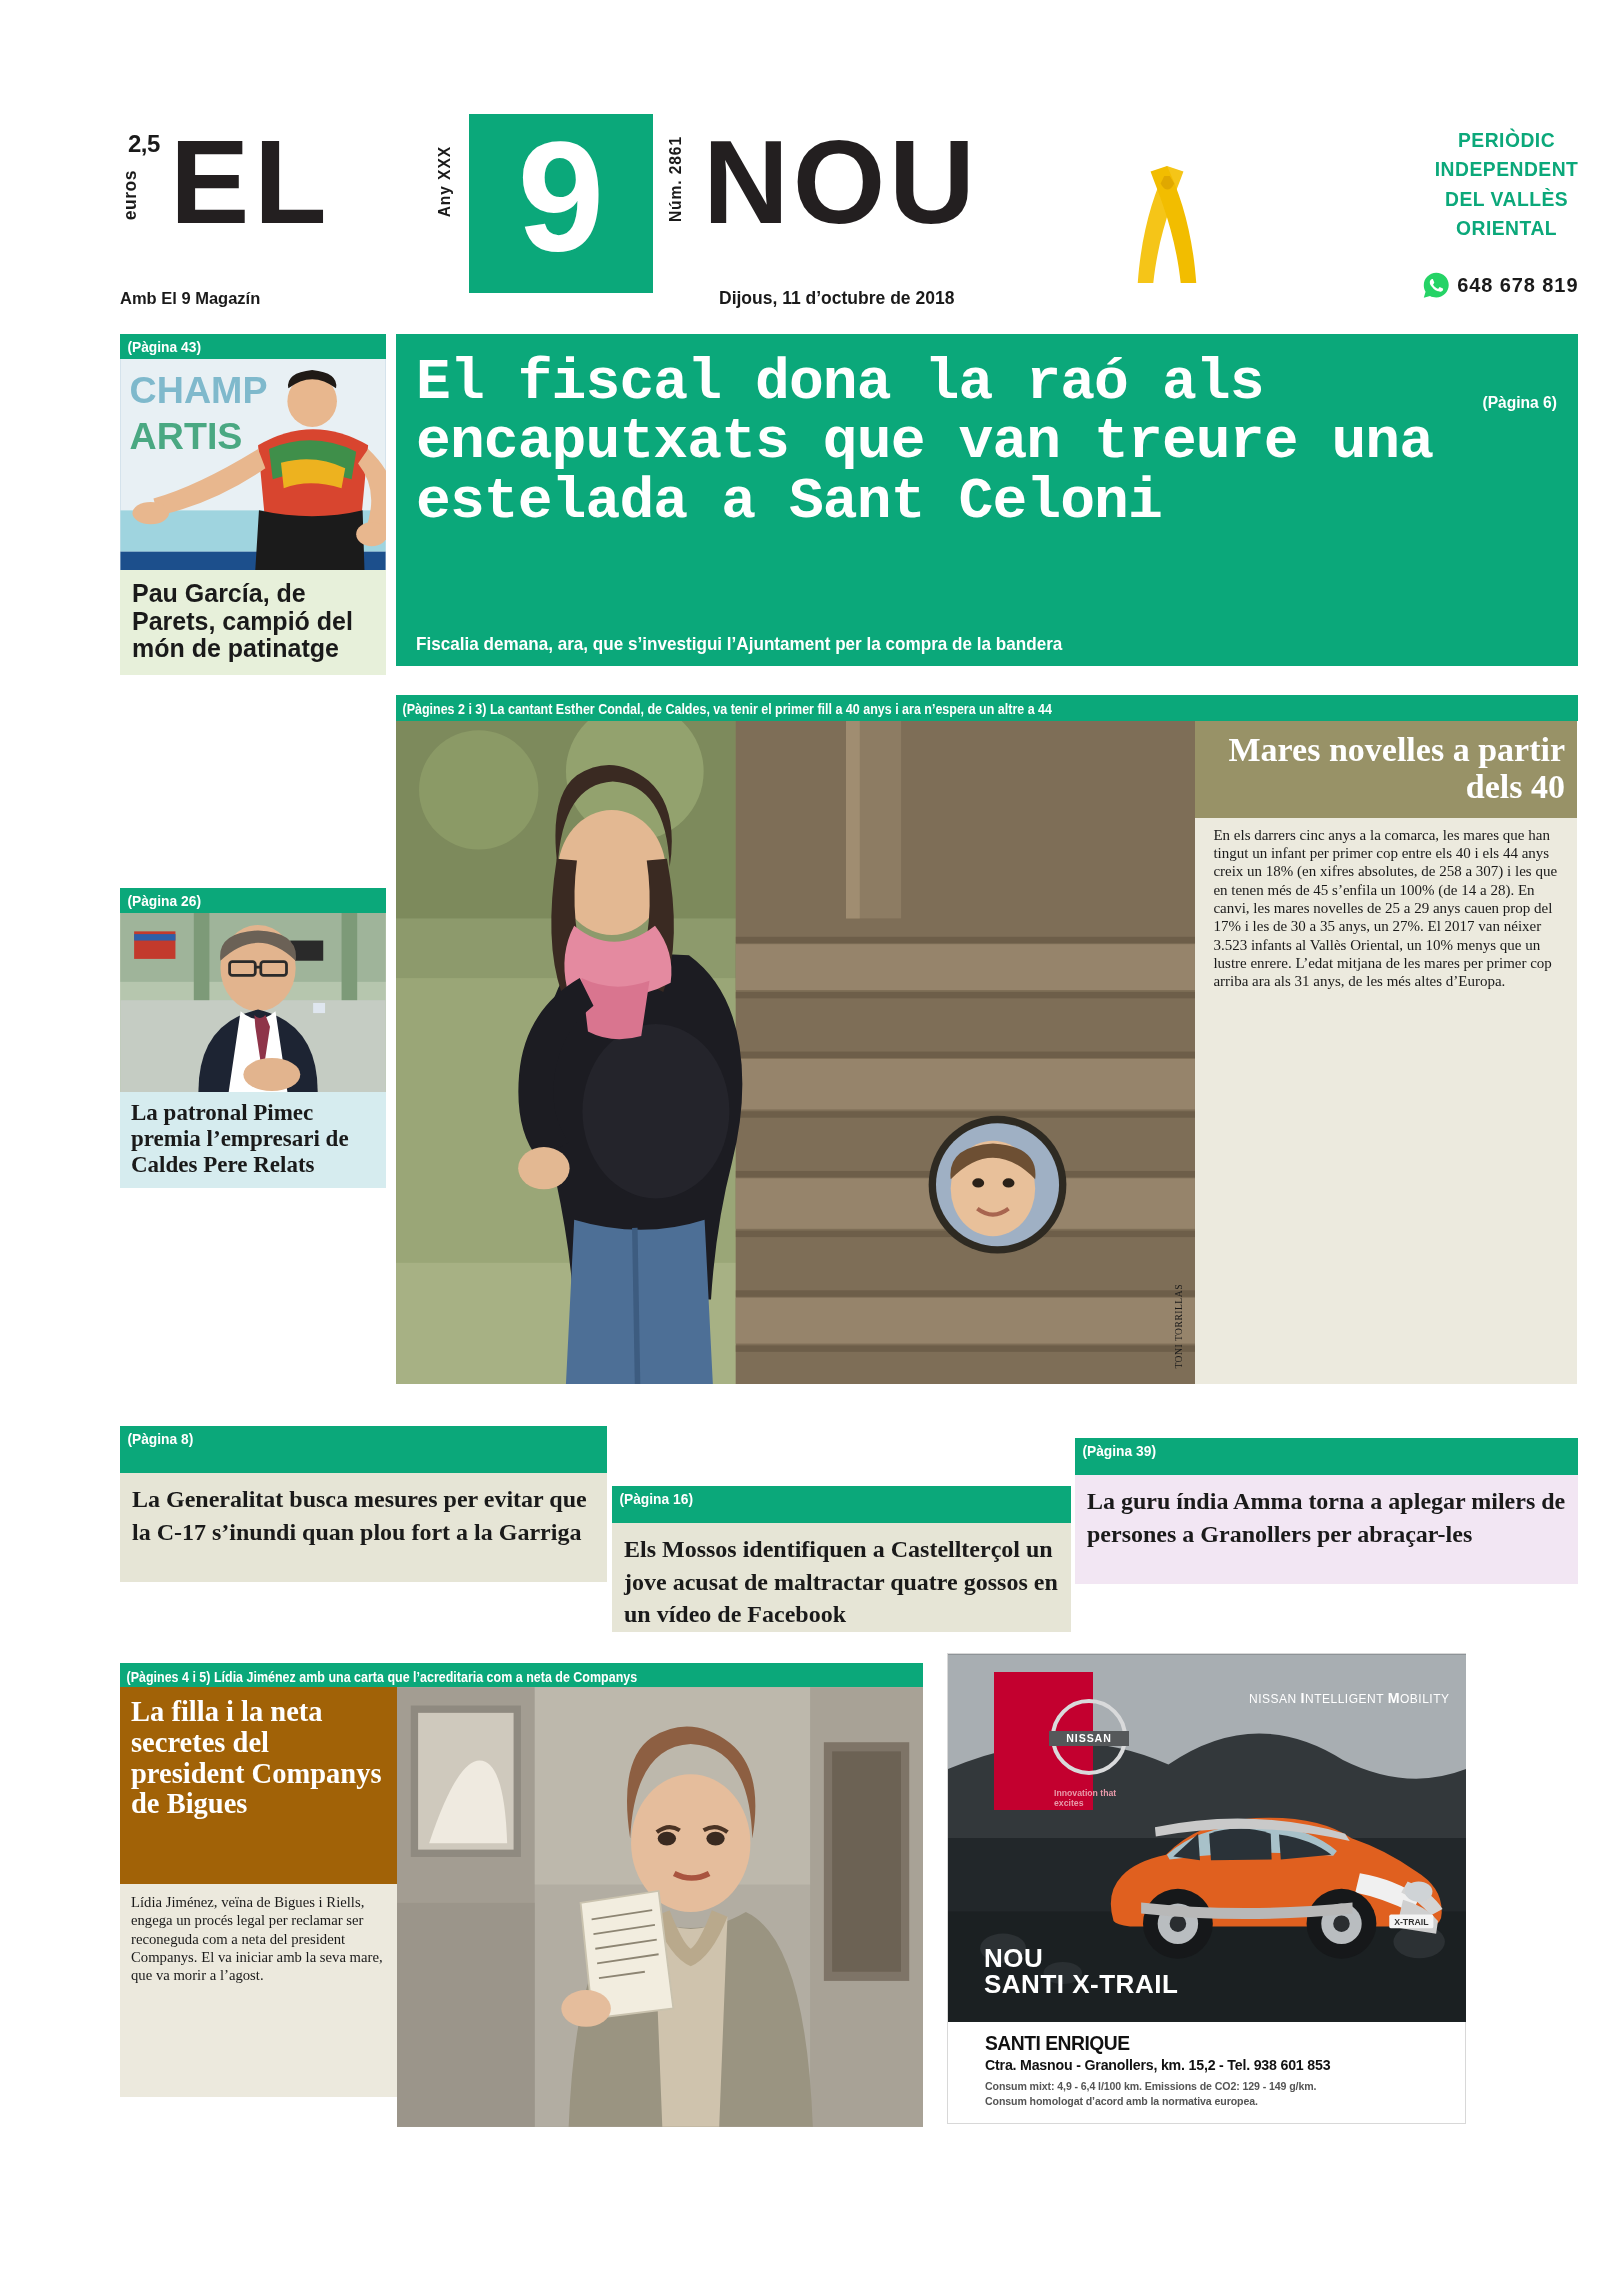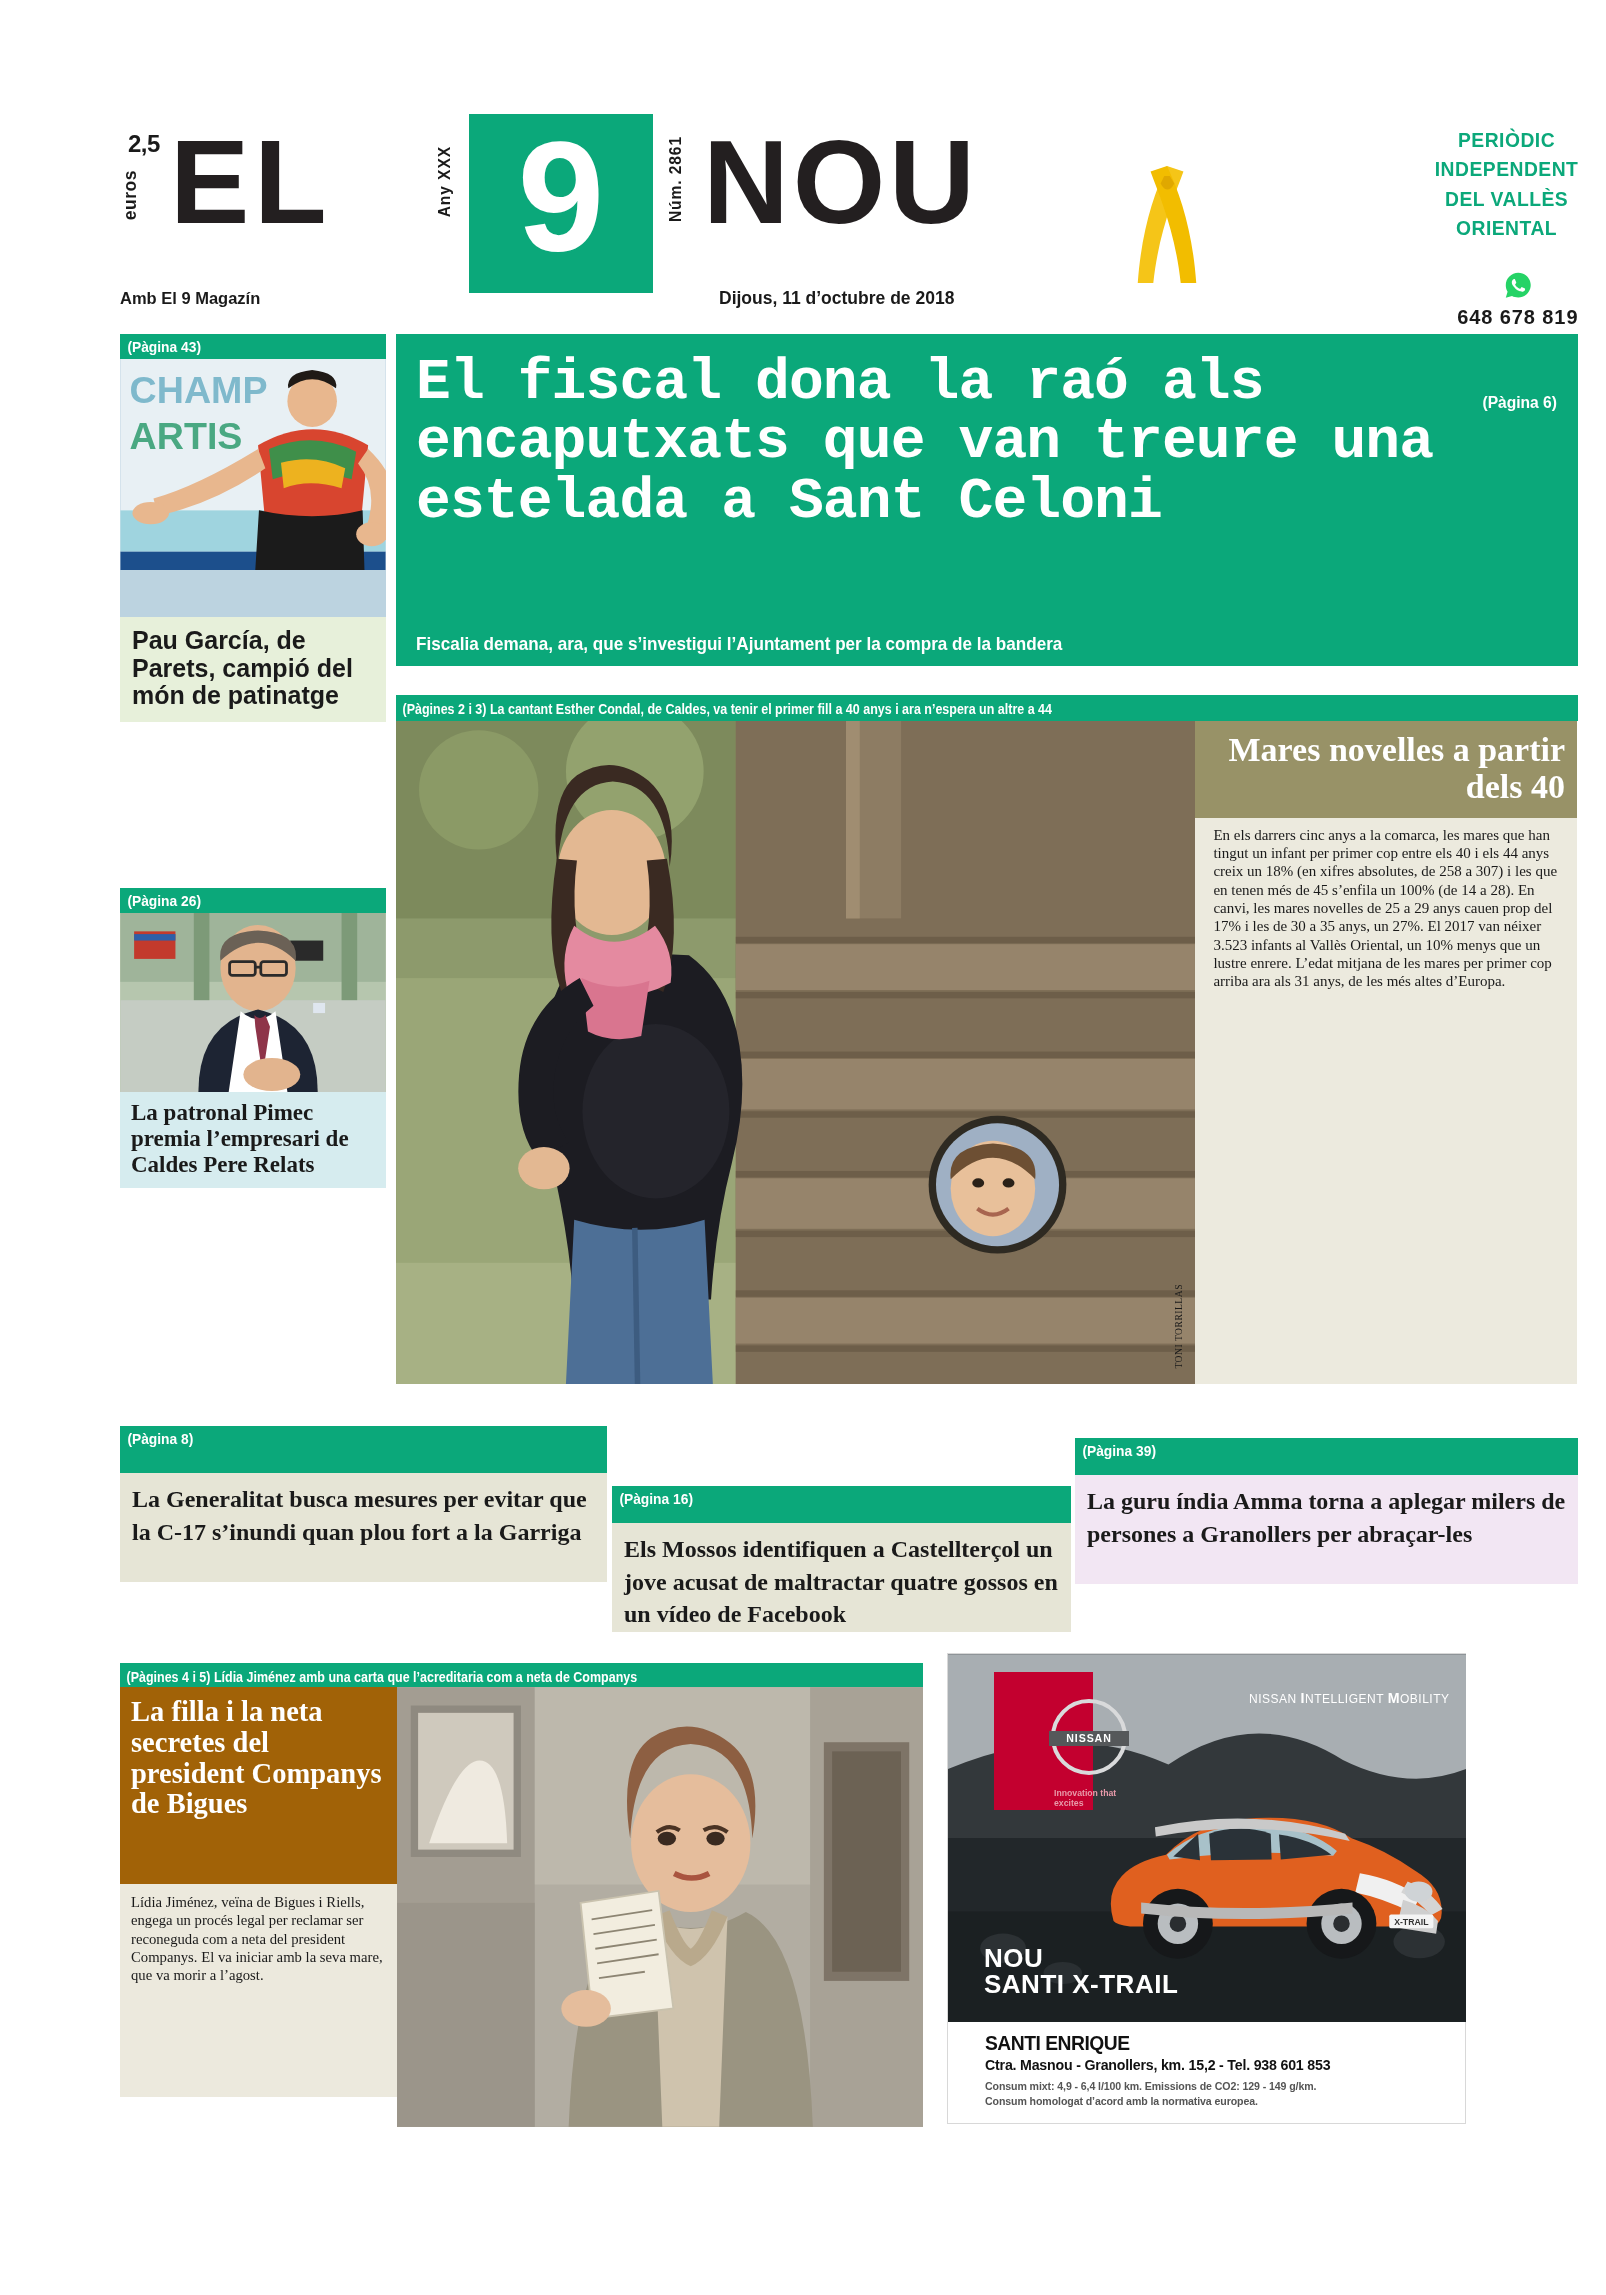--- a/index.html
+++ b/index.html
@@ -27,42 +27,42 @@
             writing-mode: vertical-rl; transform: rotate(180deg); letter-spacing:0.9px;}
   .logo-nou { position:absolute; left:703px; top:122px; font-size:119px; font-weight:bold; color:#231f20;
               letter-spacing:3.7px; line-height:1;}
   .ribbon { position:absolute; left:1135px; top:163px; width:64px; height:124px; }
 
   .amb { position:absolute; left:120px; top:289px; font-size:16.5px; font-weight:bold; color:#1a1a1a; }
   .dateline { position:absolute; left:719px; top:288px; font-size:17.5px; font-weight:bold; color:#1a1a1a; }
 
   .tagline { position:absolute; right:27.6px; top:126px; text-align:center; color:#0ba87a;
              font-size:19.3px; font-weight:bold; line-height:1.52; letter-spacing:0.5px; }
-  .wa-row { position:absolute; right:27.6px; top:271px; display:flex; align-items:center; gap:6.4px;flex-direction:column; }
+  .wa-row { position:absolute; right:27.6px; top:271px; display:flex; align-items:center; gap:6.4px; }
   .wa-icon { width:28.5px; height:28.5px; }
   .wa-num { font-size:20px; font-weight:bold; color:#1a1a1a; letter-spacing:0.9px; }
 
   
   .green { background:#0ba87a; }
   .kicker { color:#ffffff; font-size:13.8px; font-weight:bold; padding:5.5px 7.4px 4.6px 7.4px;
             font-family:"Liberation Sans", sans-serif; font-stretch:condensed; white-space:nowrap; overflow:hidden; }
   .kicker-cond { color:#ffffff; font-size:14.2px; font-weight:bold; padding:6.4px 7.4px 4.6px 7.4px;
                  white-space:nowrap; overflow:hidden; transform: scaleX(0.88); transform-origin: left center; }
 
   
   .lead { position:absolute; left:396px; top:334px; width:1182px; height:332px; background:#0ba87a; }
   .lead h1 { color:#fff; font-size:58px; line-height:1.02; font-weight:bold; letter-spacing:-0.9px;
              padding:19.3px 18.4px 0 20px; font-family:Liberation Mono, monospace; }
   .lead .pag6 { position:absolute; right:21px; top:60px; color:#fff; font-size:15.6px; font-weight:bold; }
   .lead .sub { position:absolute; left:20px; bottom:11px; color:#fff; font-size:18.4px; font-weight:bold;
                transform:scaleX(0.93); transform-origin:left center; }
 
   
   .rail1 { position:absolute; left:120px; top:334px; width:266px; }
-  .rail1 .ph { width:266px; height:258px; position:relative; overflow:hidden; background:#bcd3e0; }
+  .rail1 .ph { width:266px; height:211px; position:relative; overflow:hidden; background:#bcd3e0; }
   .rail1 .cap { background:#e7f0da; padding:10px 10px 12px 12px; }
   .rail1 .cap h2 { font-size:25px; line-height:1.1; font-weight:bold; color:#1a1a1a; }
 
   .rail2 { position:absolute; left:120px; top:888px; width:266px; }
   .rail2 .ph { width:266px; height:179px; position:relative; overflow:hidden; background:#c9d4c0; }
   .rail2 .cap { background:#d6ecef; padding:8.3px 9.2px 10px 11px; }
   .rail2 .cap h2 { font-size:23px; line-height:1.12; font-weight:bold; color:#1a1a1a;
                    font-family:"Liberation Serif", serif; }
 
   

